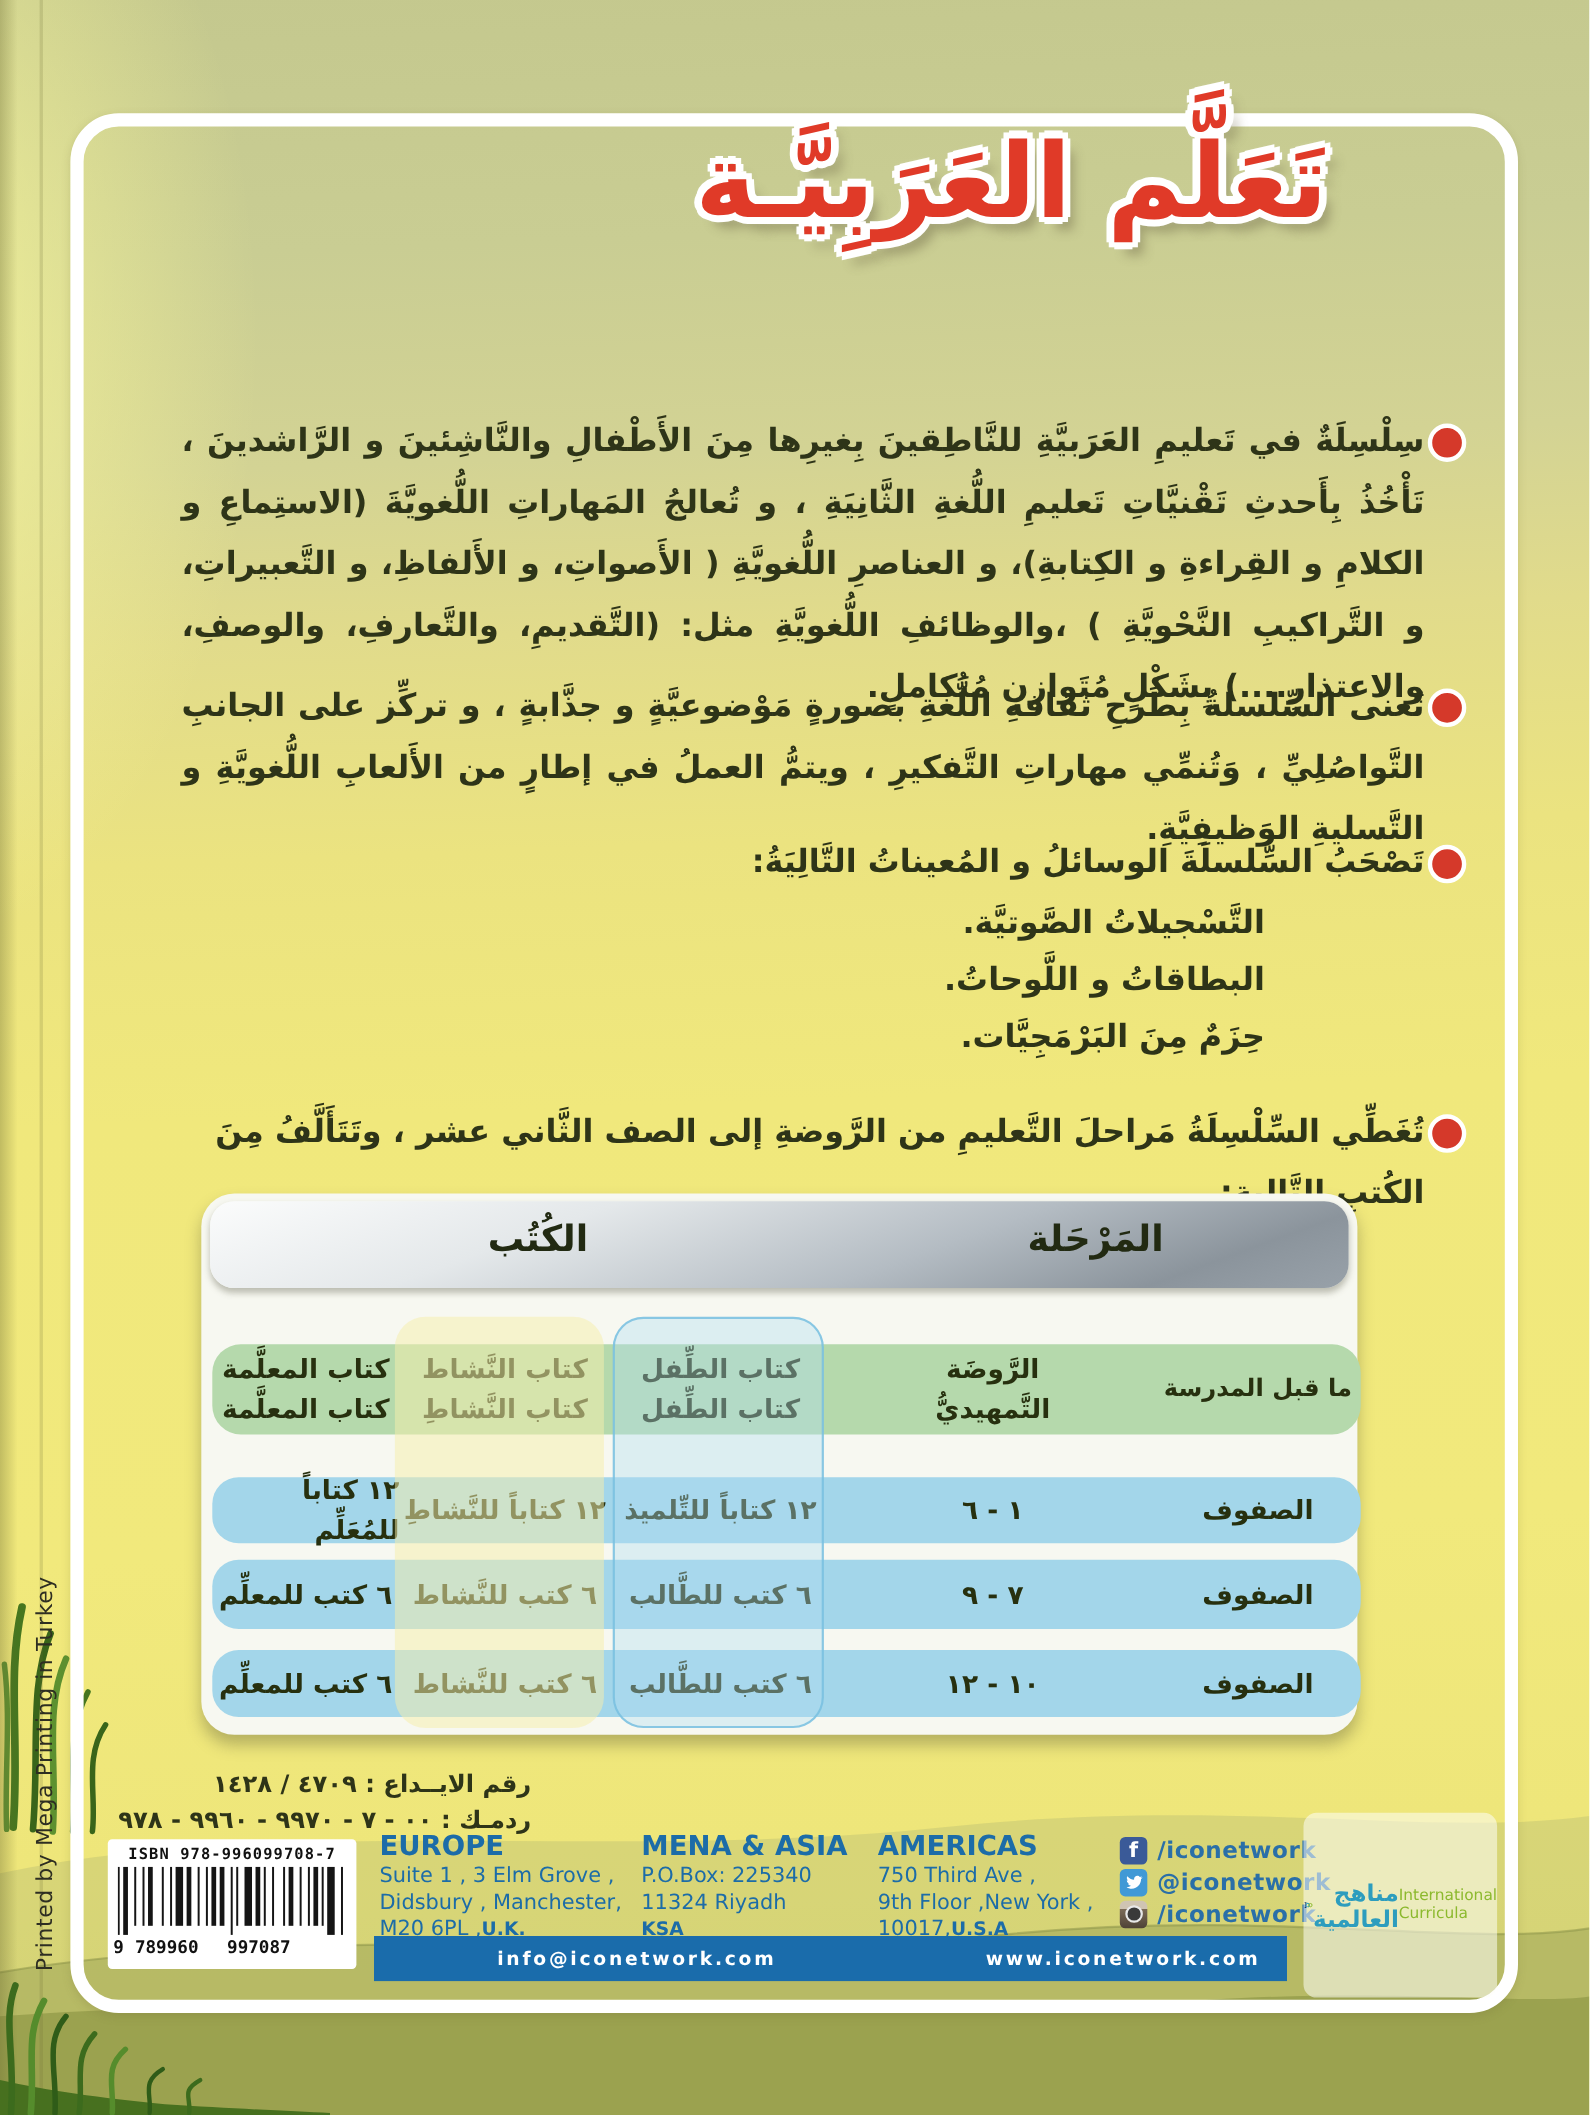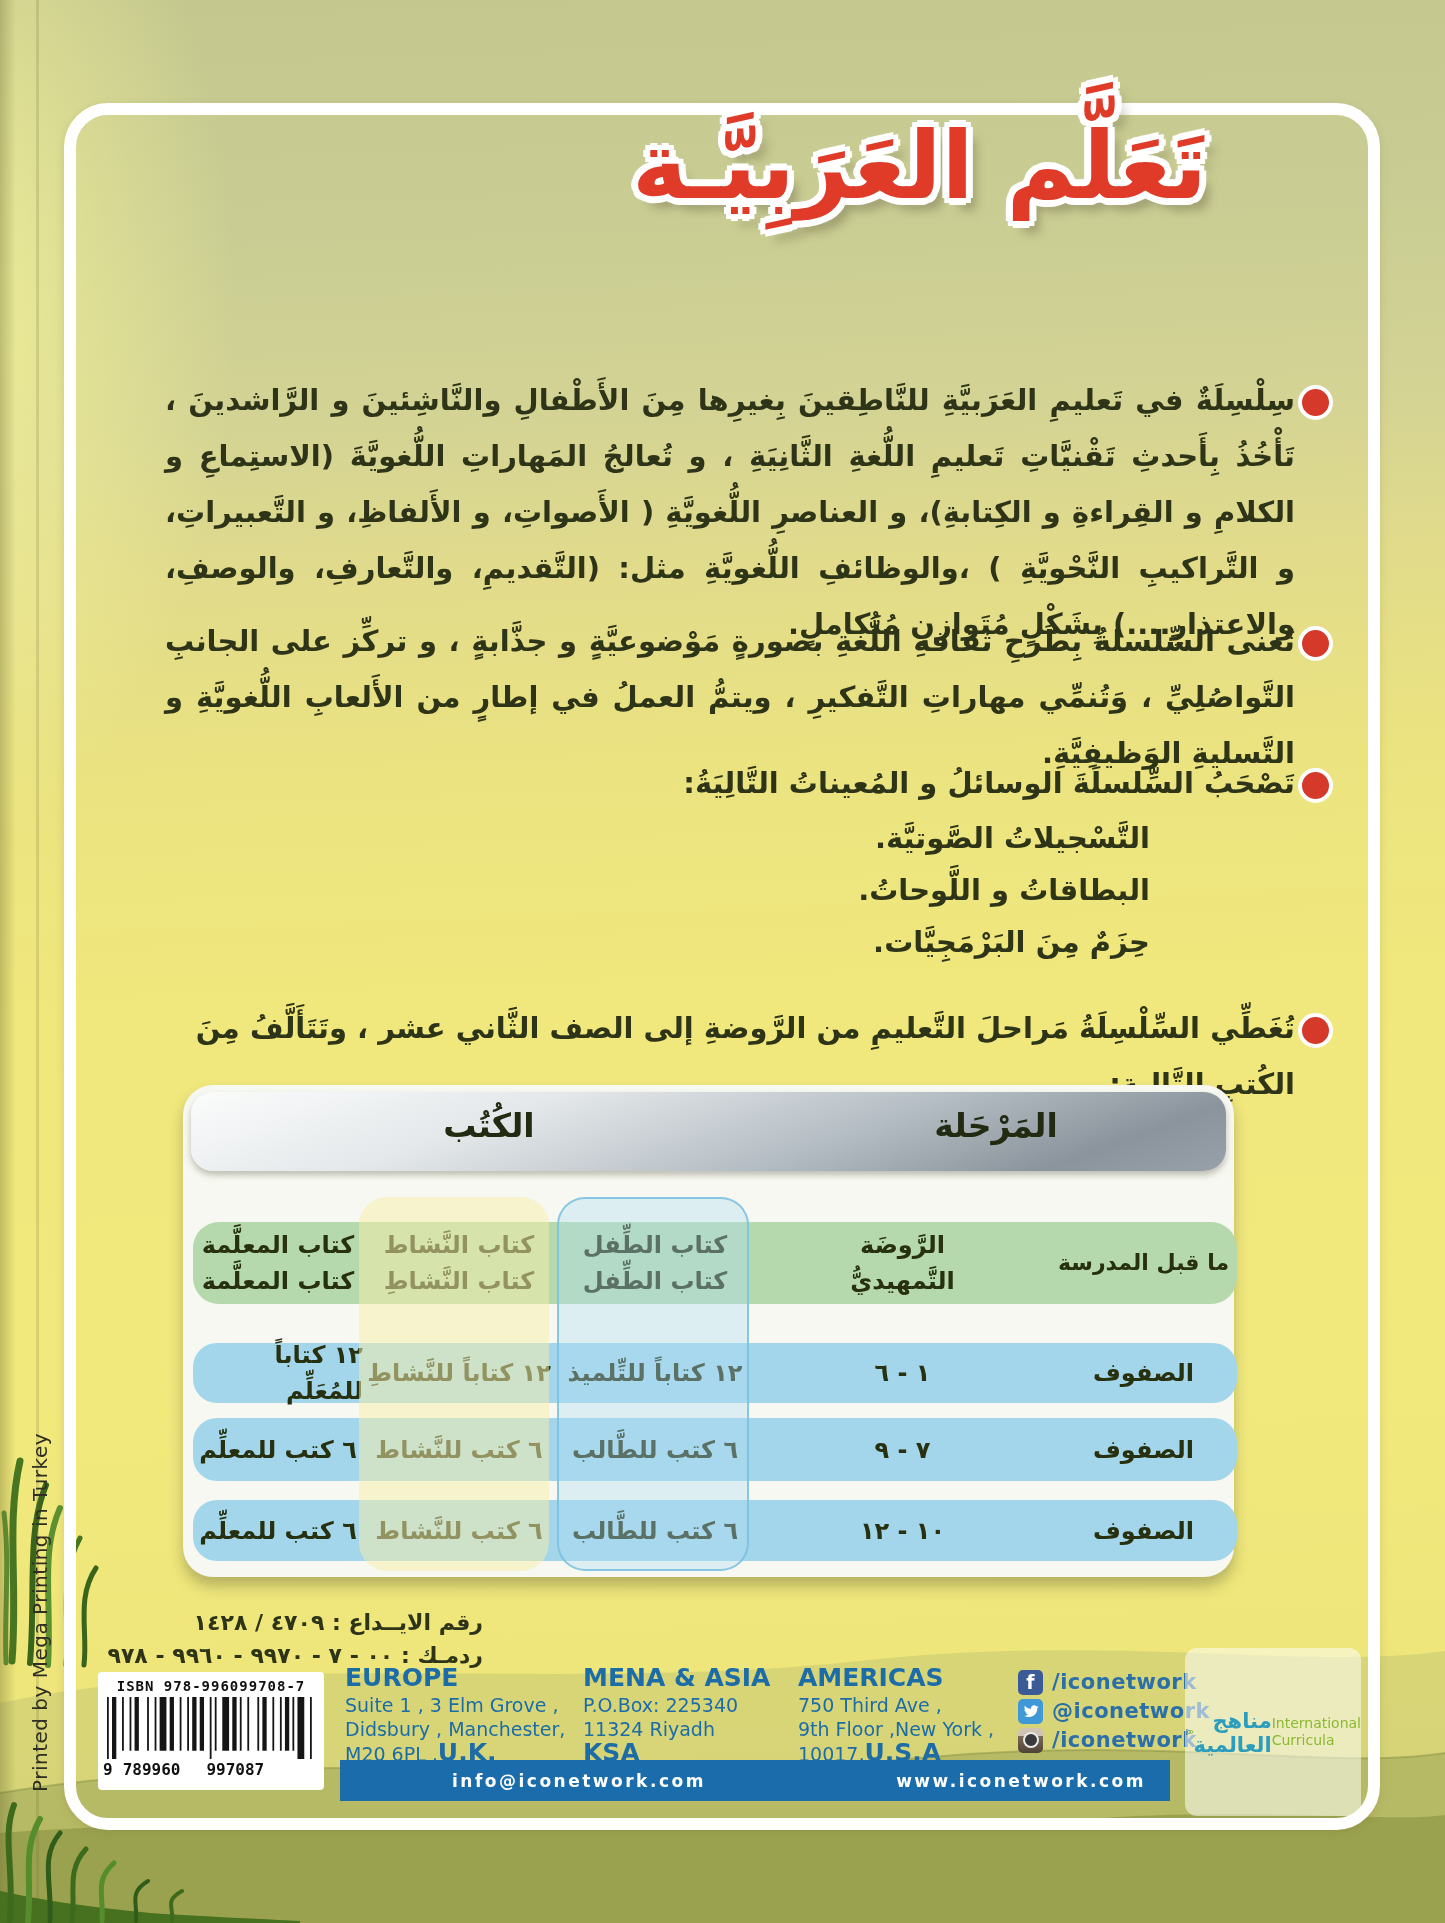--- a/index.html
+++ b/index.html
@@ -65,21 +65,21 @@
     letter-spacing:1px;text-align:center;white-space:nowrap;}
   .bars{display:block;width:100%;height:62px;margin-top:3px;}
   .bdigits{display:flex;font-family:"DejaVu Sans Mono",monospace;font-size:16px;font-weight:bold;color:#111;
     margin-top:1px;}
   .bdigits span{display:inline-block}
   .bdigits .g0{margin-left:-4px;margin-right:10px}.bdigits .g1{margin-right:26px}
 
   .office{position:absolute;top:1666px;z-index:5;color:#1c6ca8;line-height:24px;}
   .oname{font-size:25px;font-weight:bold;margin-bottom:3px;}
   .oline{font-size:19px;}
-  .oline b{font-size:25px;}
+  .oline b{font-size:17px;}
   .of-eu{left:345px}.of-me{left:583px}.of-am{left:798px}
 
   .contact-bar{position:absolute;left:340px;top:1760px;width:830px;height:41px;z-index:5;
     background:#1a6cab;display:flex;align-items:center;justify-content:space-between;
     box-sizing:border-box;padding:0 24px 0 112px;color:#fff;font-size:17px;font-weight:bold;letter-spacing:2.5px;}
 
   .social{position:absolute;left:1018px;top:1668px;z-index:5;}
   .srow{display:flex;align-items:center;height:28px;margin-bottom:1px;}
   .sicon{width:25px;height:25px;border-radius:5px;margin-right:9px;flex:none;display:flex;align-items:center;justify-content:center;}
   .fb{background:#3a5a98;color:#fff;font-weight:bold;font-size:19px;line-height:25px;}

